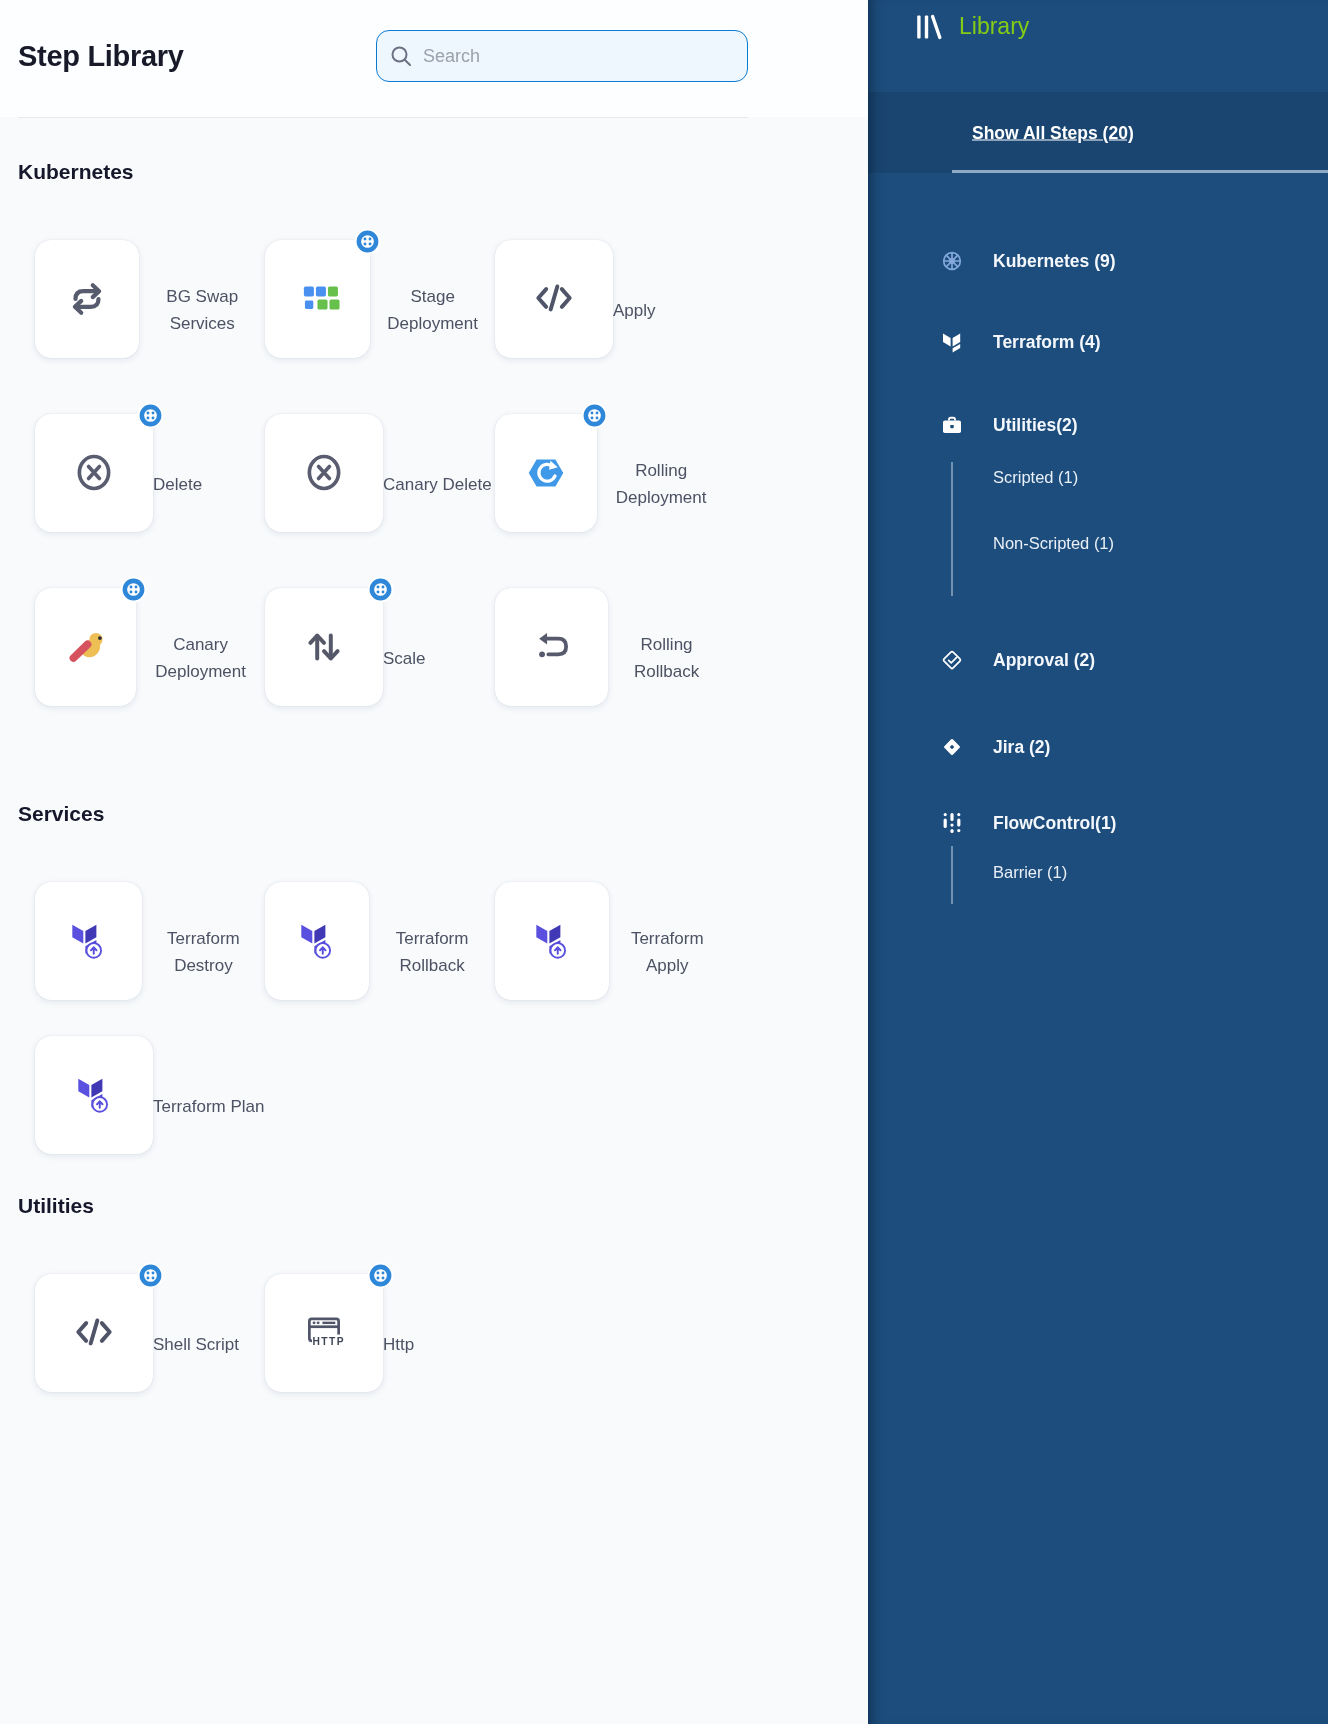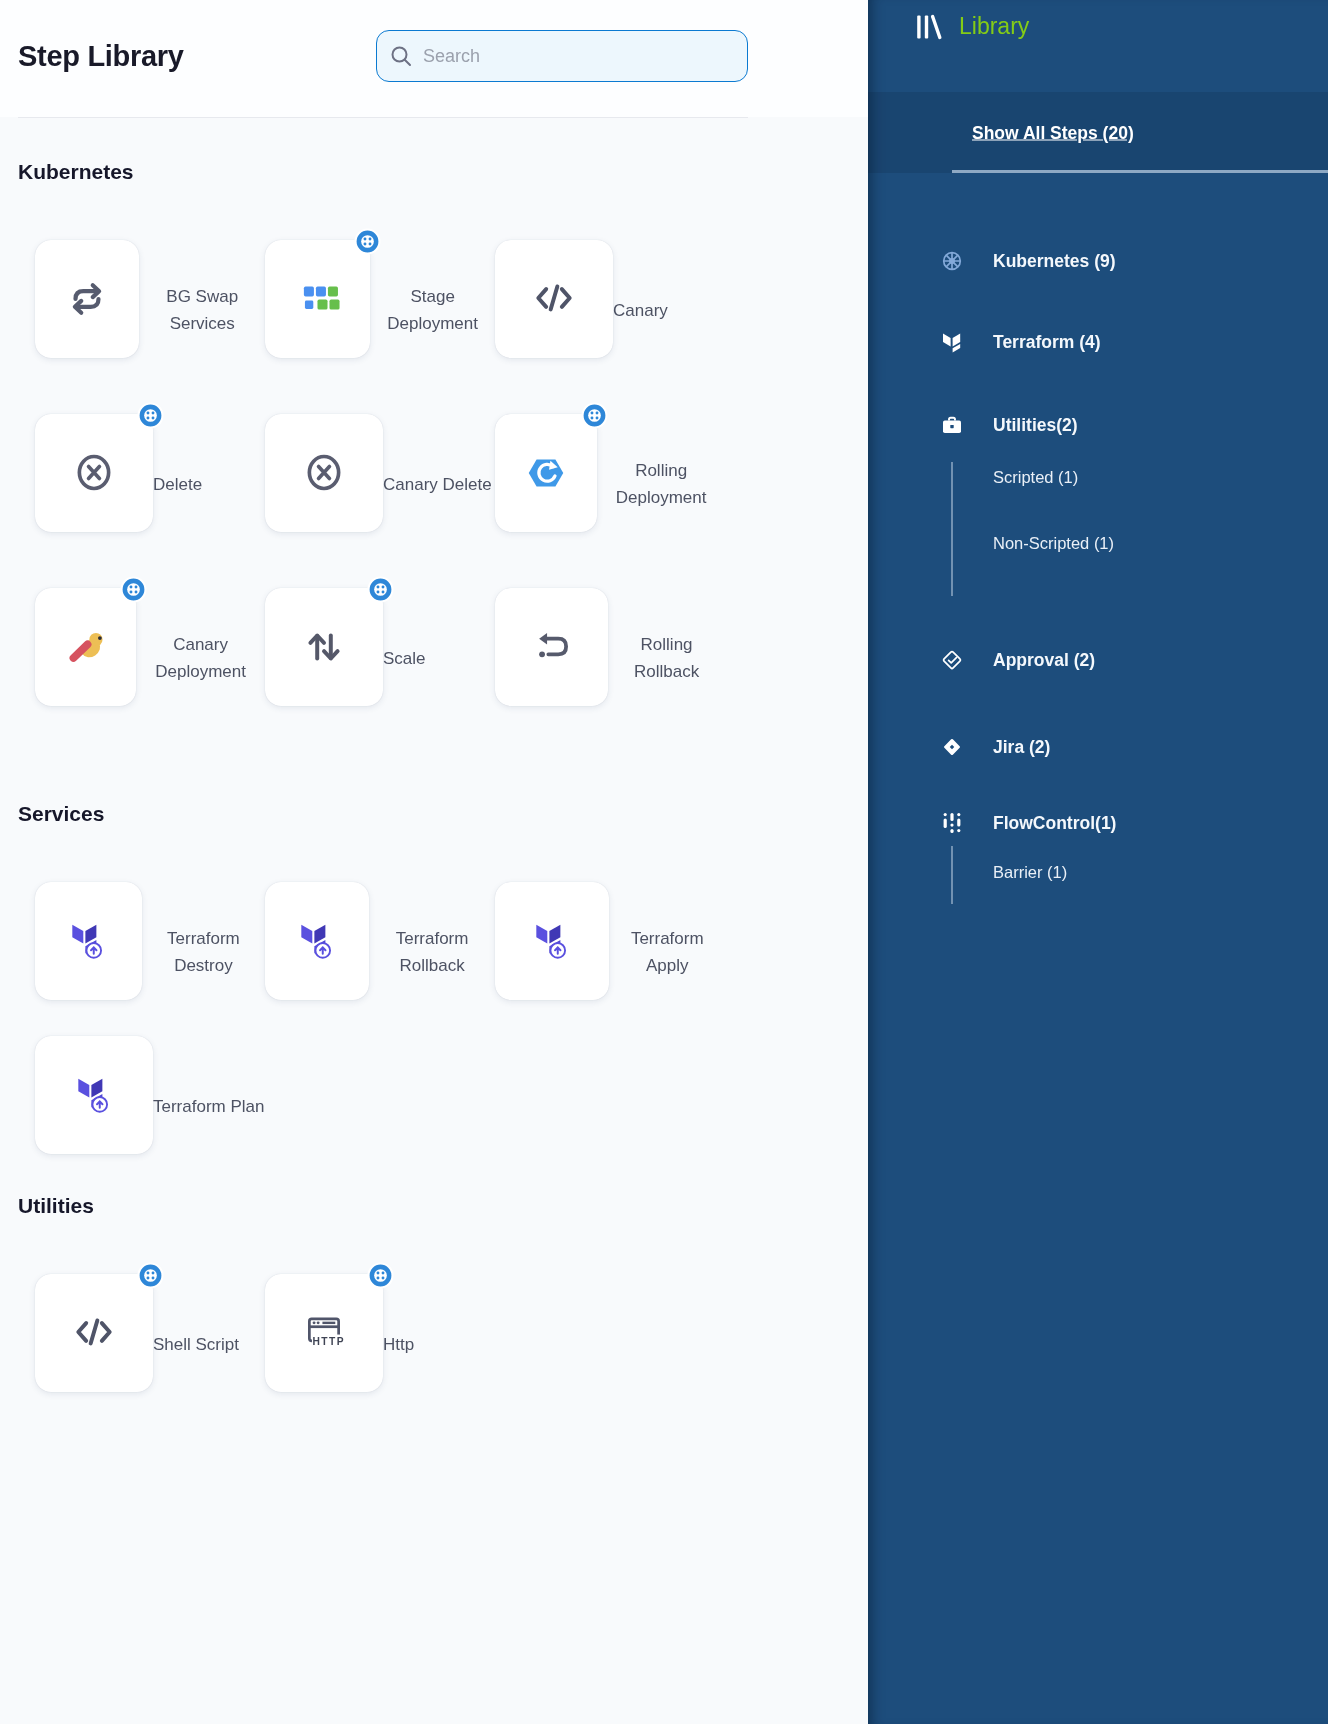--- a/index.html
+++ b/index.html
@@ -209,21 +209,21 @@
         </div>
         <div class="lbl">Stage Deployment</div>
       </div>
 
       <div class="cell">
         <div class="card">
           <svg class="ic" viewBox="0 0 44 44">
               <use href="#i-code"></use>
             </svg>
         </div>
-        <div class="lbl">Canary</div>
+        <div class="lbl">Apply</div>
       </div>
 
       <div class="cell">
         <div class="card">
           <svg class="ic" viewBox="0 0 44 44">
               <use href="#i-circlex"></use>
             </svg>
           <svg class="badge" viewBox="0 0 28 28">
               <use href="#i-badge"></use>
             </svg>

